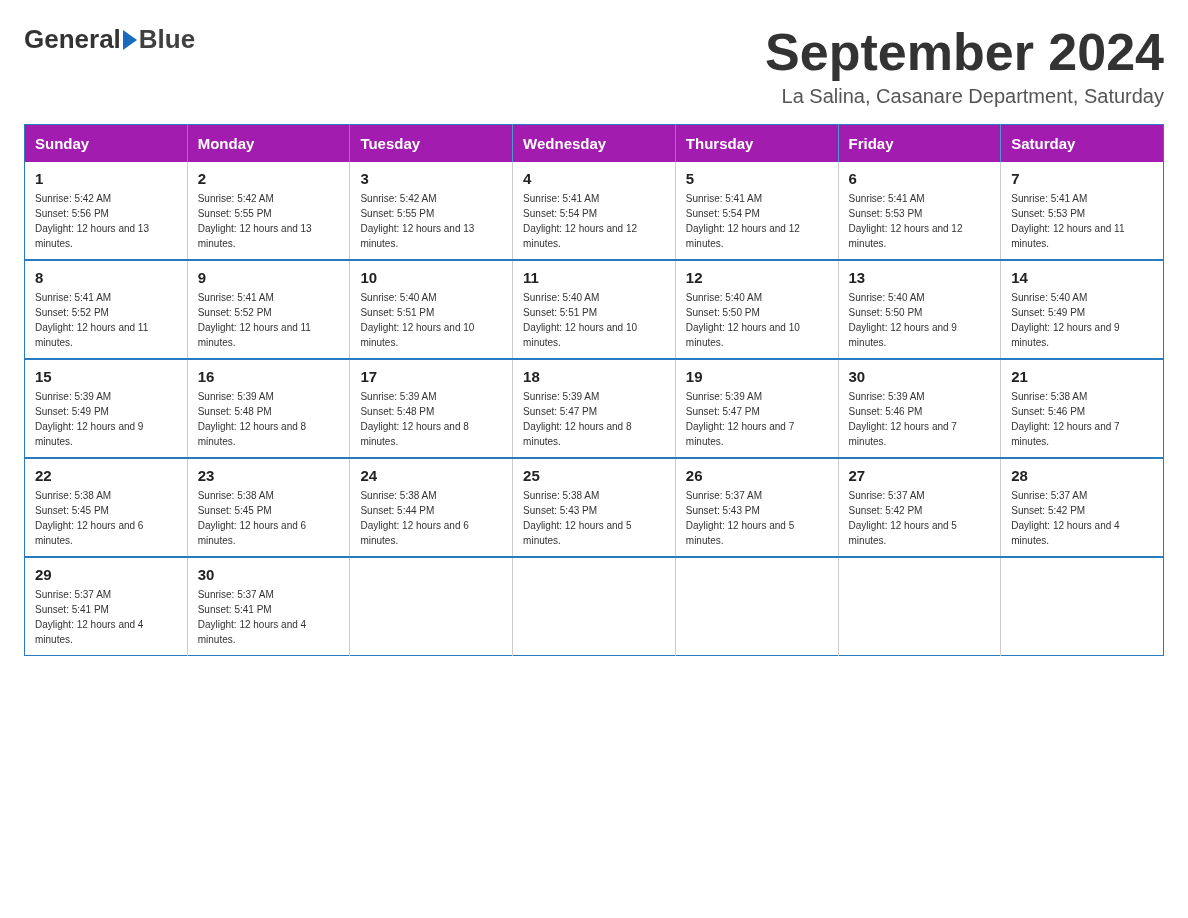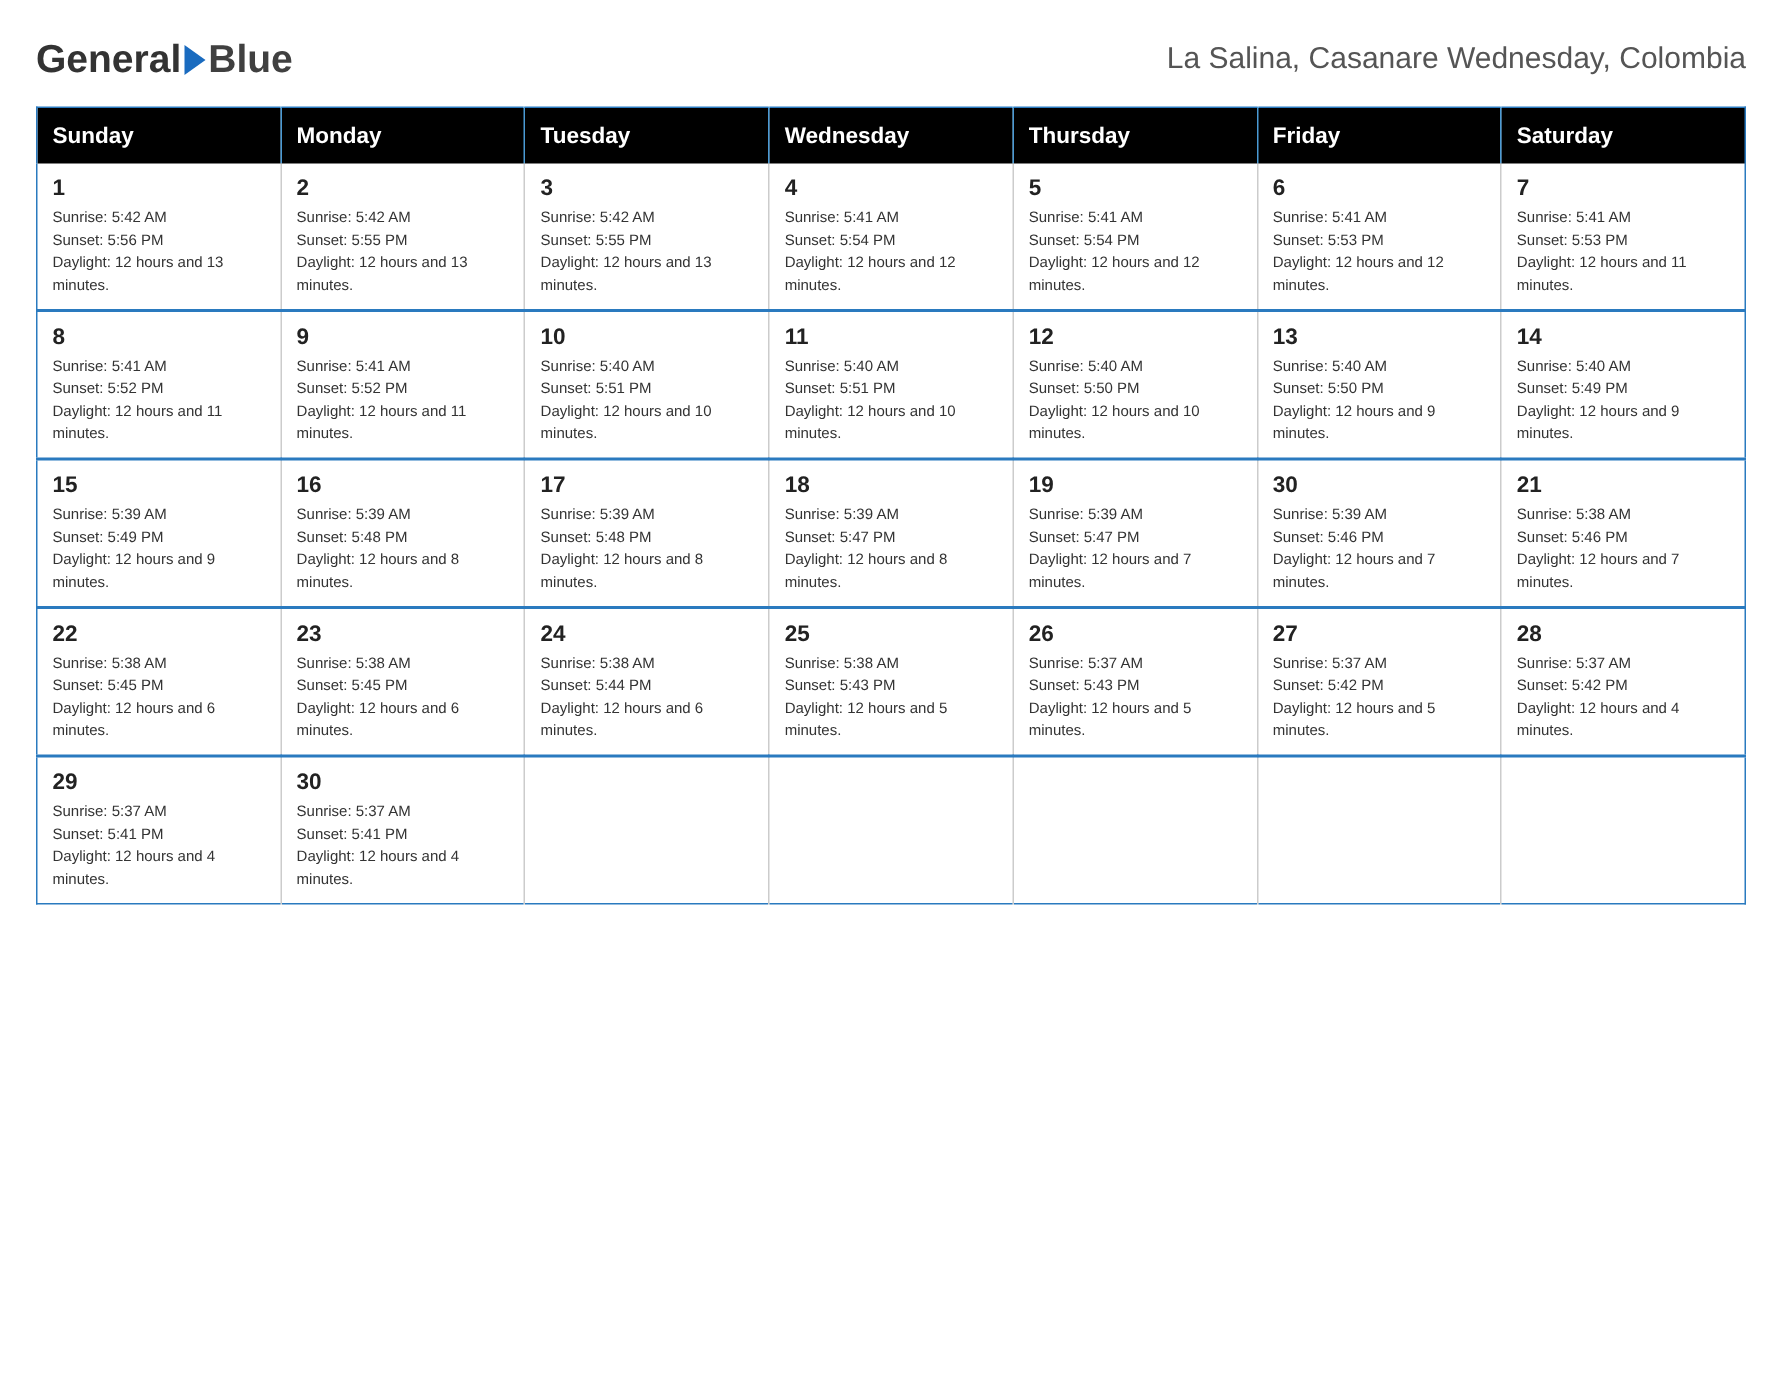--- a/index.html
+++ b/index.html
@@ -50,21 +50,21 @@
       font-size: 20px;
       color: #555;
       margin-top: 4px;
     }
     table {
       width: 100%;
       border-collapse: collapse;
       border: 1px solid #2a7abf;
     }
     thead tr {
-      background-color: #000000;
+      background-color: #a21caf;
     }
     thead th {
       color: #fff;
       font-size: 15px;
       font-weight: bold;
       padding: 10px 10px;
       text-align: left;
       border-right: 1px solid #4a9ad4;
     }
     thead th:last-child { border-right: none; }
@@ -102,21 +102,22 @@
 
 <div class="header">
   <div class="logo">
     <div class="logo-text">
       <span class="logo-general">General</span>
       <span class="logo-arrow"></span>
       <span class="logo-blue">Blue</span>
     </div>
   </div>
   <div class="title-area">
-    <div class="location">La Salina, Casanare Wednesday, Colombia</div>
+    <div class="month-title">September 2024</div>
+    <div class="location">La Salina, Casanare Department, Saturday</div>
   </div>
 </div>
 
 <table>
   <thead>
     <tr>
     <th>Sunday</th>
         <th>Monday</th>
         <th>Tuesday</th>
         <th>Wednesday</th>

